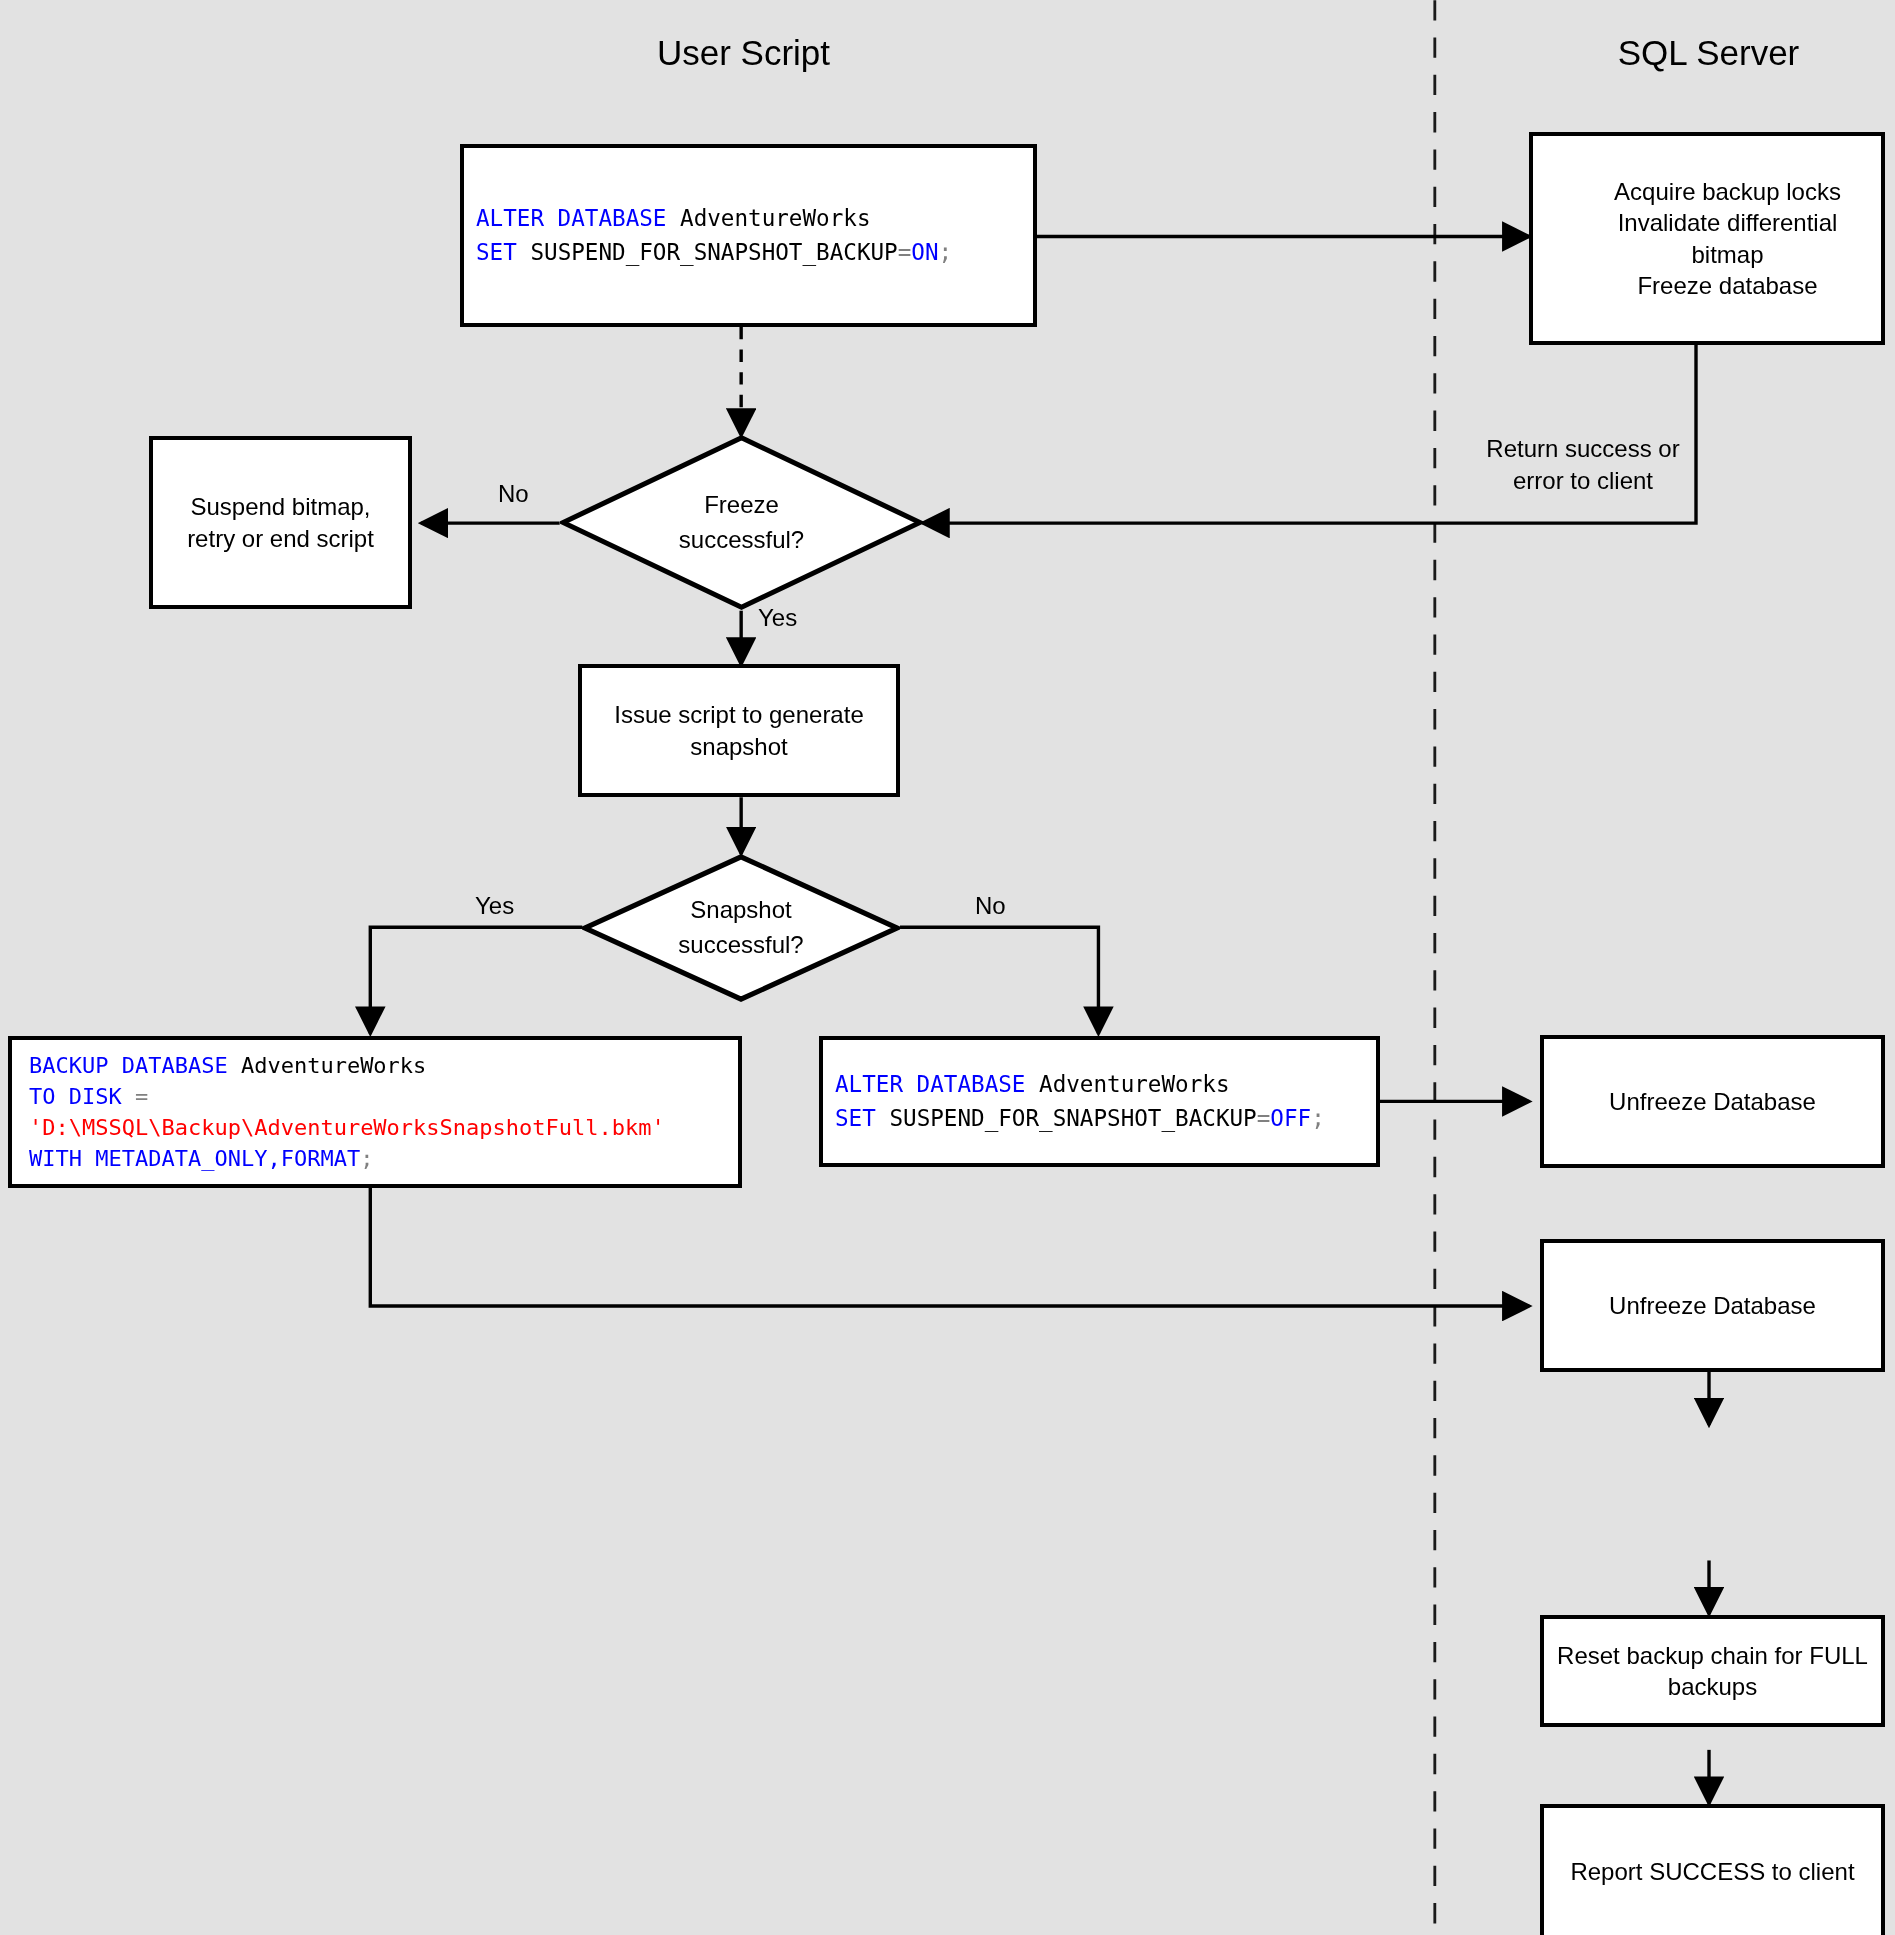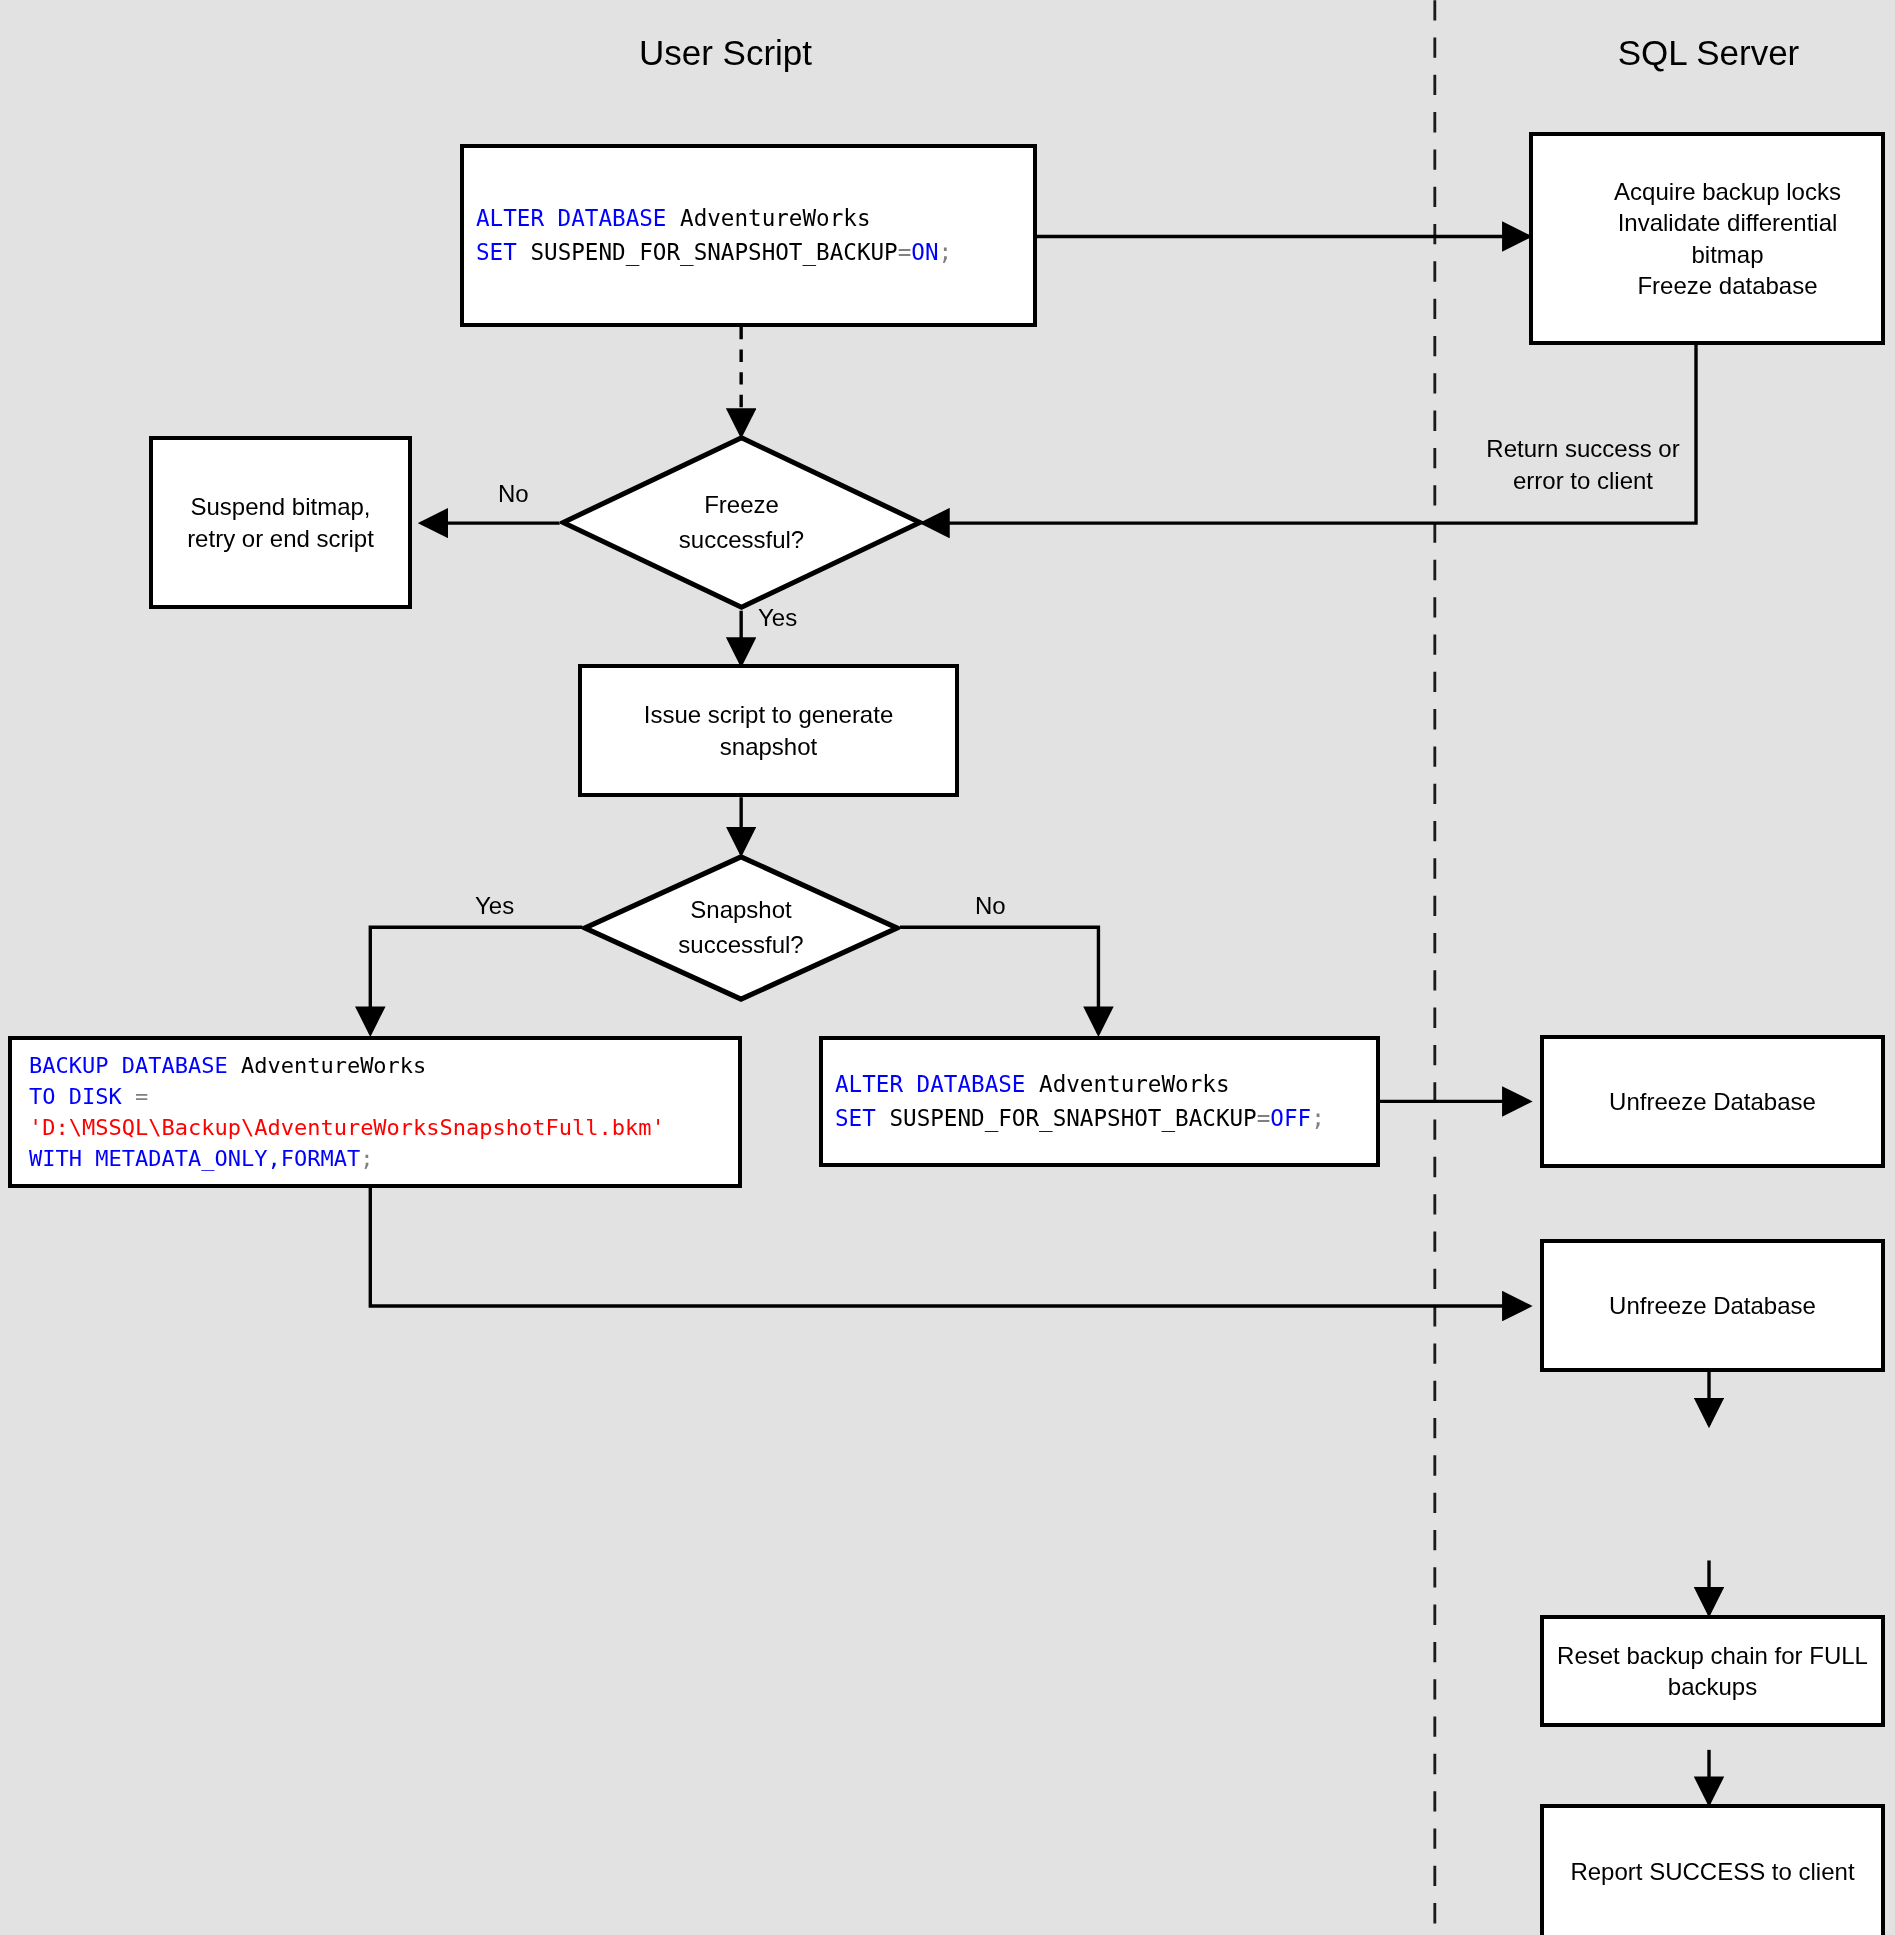--- a/index.html
+++ b/index.html
@@ -123,21 +123,21 @@
 
     <path d="M655,2100 L655,2310 L2705,2310" stroke="#000" stroke-width="6" fill="none" marker-end="url(#ah)"></path>
 
     <path d="M3023,2425 L3023,2520" stroke="#000" stroke-width="6" fill="none" marker-end="url(#ah)"></path>
 
     <path d="M3023,2760 L3023,2855" stroke="#000" stroke-width="6" fill="none" marker-end="url(#ah)"></path>
 
     <path d="M3023,3095 L3023,3190" stroke="#000" stroke-width="6" fill="none" marker-end="url(#ah)"></path>
   </svg>
 
-  <div class="lane-title" style="left:556px;top:34px;width:339px;">User Script</div>
+  <div class="lane-title" style="left:574px;top:34px;width:339px;">User Script</div>
 
   <div class="lane-title" style="left:1539px;top:34px;width:339px;">SQL Server</div>
 
   <div class="node" style="left:460px;top:144px;width:577px;height:183px;">
     <span class="code"><span class="kw">ALTER DATABASE </span>AdventureWorks
 <span class="kw">SET </span>SUSPEND_FOR_SNAPSHOT_BACKUP<span class="op">=</span><span class="kw">ON</span><span class="pun">;</span></span>
   </div>
 
   <div class="node" style="left:1529px;top:132px;width:356px;height:213px;padding-left:41px;">
     <span class="txt" style="white-space:pre-line;">Acquire backup locks
@@ -151,21 +151,21 @@
   </div>
 
   <div class="diamond" style="left:560px;top:435px;width:363px;height:175px;">
     <svg width="363" height="175" viewBox="0 0 642 310" xmlns="http://www.w3.org/2000/svg">
       <polygon points="321,5 637,155 321,305 5,155" fill="#ffffff" stroke="#000000" stroke-width="9"></polygon>
     </svg>
     <span class="dlabel" style="white-space:pre-line;">Freeze
 successful?</span>
   </div>
 
-  <div class="node" style="left:578px;top:664px;width:381px;height:133px;">
+  <div class="node" style="left:578px;top:664px;width:322px;height:133px;">
     <span class="txt" style="white-space:pre-line;">Issue script to generate
 snapshot</span>
   </div>
 
   <div class="diamond" style="left:582px;top:854px;width:318px;height:148px;">
     <svg width="318" height="148" viewBox="0 0 562 262" xmlns="http://www.w3.org/2000/svg">
       <polygon points="281,5 557,131 281,257 5,131" fill="#ffffff" stroke="#000000" stroke-width="9"></polygon>
     </svg>
     <span class="dlabel" style="white-space:pre-line;">Snapshot
 successful?</span>

